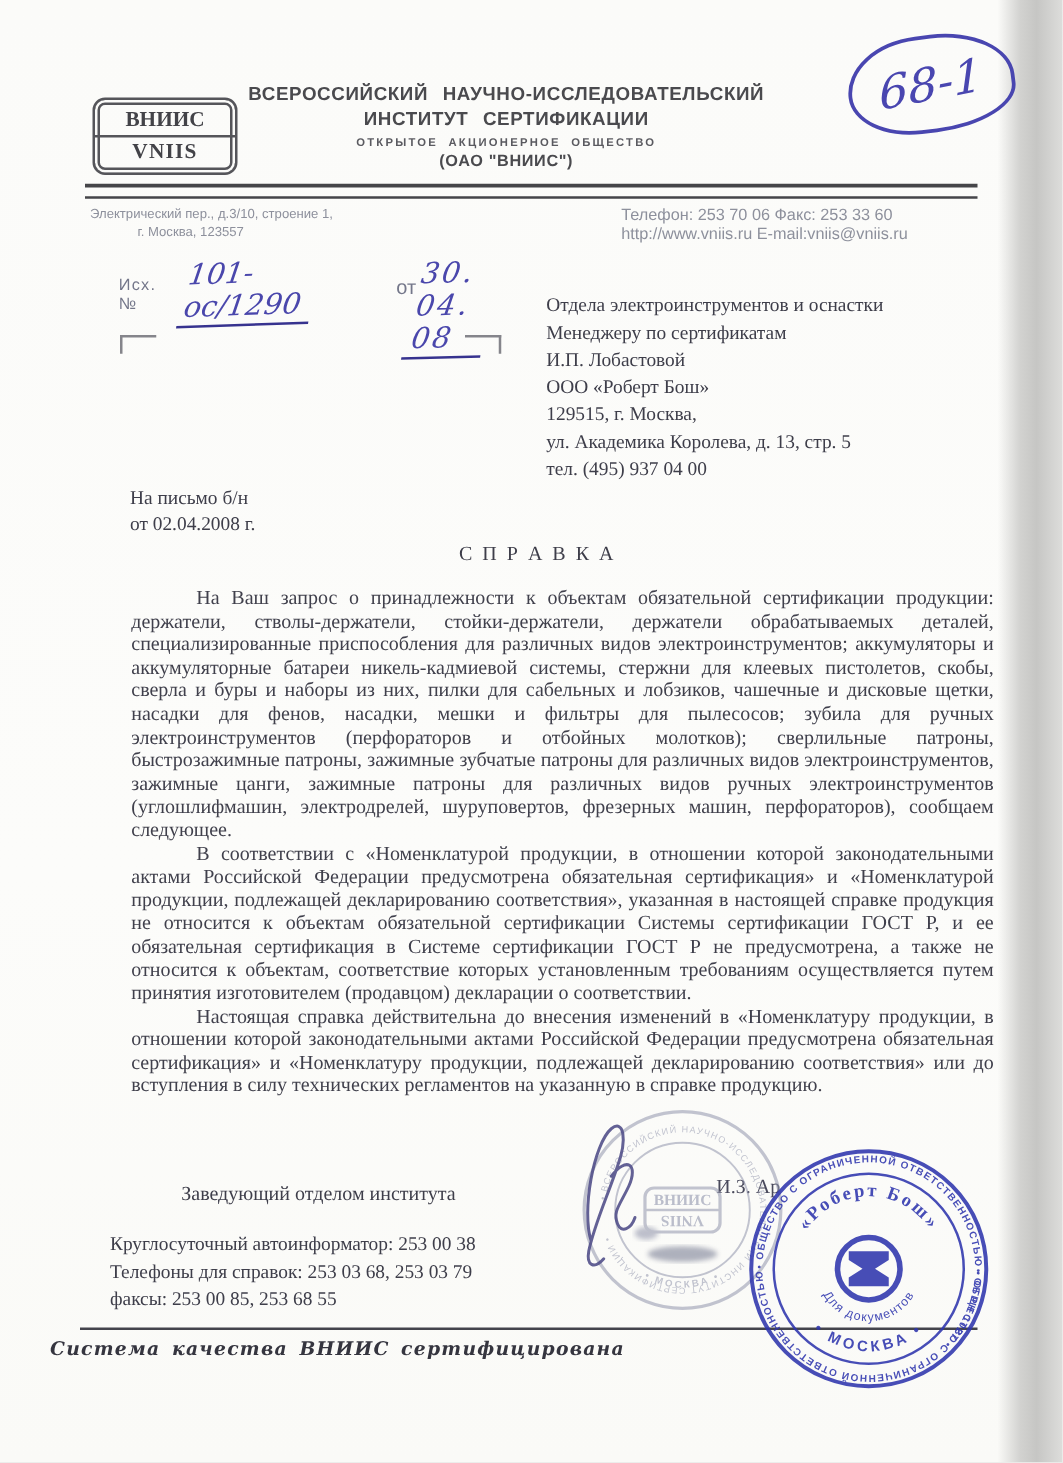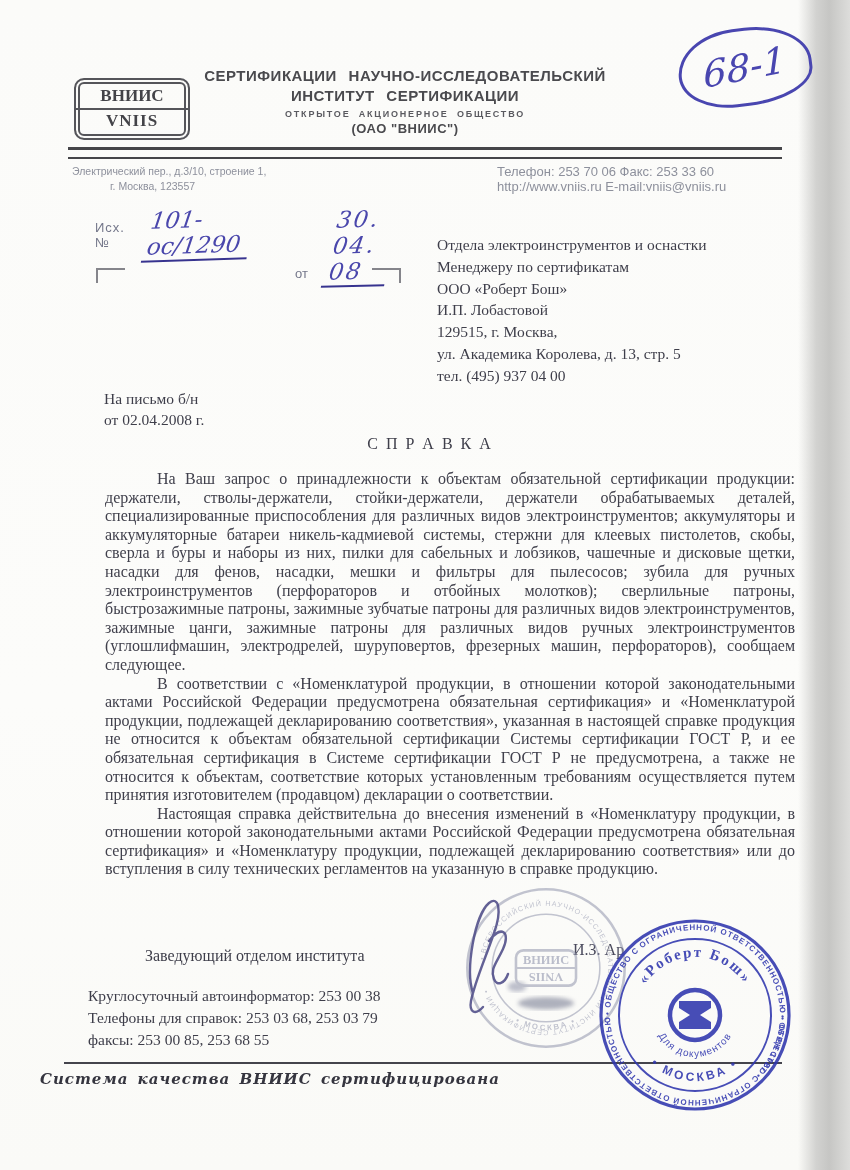--- a/index.html
+++ b/index.html
@@ -35,22 +35,22 @@
   .addr .l2{padding-left:38px;}
   .contacts{position:absolute;left:497px;top:164px;font-family:"Liberation Sans",sans-serif;
         font-size:13px;color:#8d909c;line-height:15px;}
   
   .out-row{position:absolute;left:95px;top:210px;height:40px;}
   .out-label{position:absolute;left:0;top:10px;font-family:"Liberation Sans",sans-serif;
         font-size:13px;letter-spacing:1px;color:#74778a;}
   .hw{font-family:"DejaVu Serif",serif;font-style:italic;color:#4a47ac;}
   .out-num{position:absolute;left:50px;top:-4px;font-size:23px;transform:skewX(-10deg) rotate(-2deg);
         border-bottom:2px solid #37338f;padding:0 8px 1px 4px;}
-  .out-ot{position:absolute;left:200px;top:12px;font-family:"Liberation Sans",sans-serif;
-        font-size:13px;color:#74778a;margin-top:44px;}
+  .out-ot{position:absolute;left:222px;top:12px;font-family:"Liberation Sans",sans-serif;
+        font-size:16px;color:#74778a;}
   .out-date{position:absolute;left:232px;top:-4px;font-size:23px;letter-spacing:2px;
         transform:skewX(-10deg) rotate(-1.5deg);border-bottom:2px solid #37338f;padding:0 14px 1px 6px;}
   
   .mark-l{position:absolute;left:96px;top:268px;width:27px;height:13px;
         border-left:2px solid #85858b;border-top:2px solid #85858b;}
   .mark-r{position:absolute;left:372px;top:268px;width:27px;height:13px;
         border-right:2px solid #85858b;border-top:2px solid #85858b;}
   
   .recipient{position:absolute;left:437px;top:234px;font-size:15.5px;line-height:21.8px;color:#3e3e4a;}
   
@@ -85,21 +85,21 @@
 
   <div class="hand-oval">
     <span>68-1</span>
   </div>
 
   <div class="logo-box">
     <div class="r1">ВНИИС</div>
     <div class="r2">VNIIS</div>
   </div>
   <div class="org-title">
-    <div class="t1">СЕРТИФИКАЦИИ  НАУЧНО-ИССЛЕДОВАТЕЛЬСКИЙ</div>
+    <div class="t1">ВСЕРОССИЙСКИЙ  НАУЧНО-ИССЛЕДОВАТЕЛЬСКИЙ</div>
     <div class="t2">ИНСТИТУТ  СЕРТИФИКАЦИИ</div>
     <div class="t3">ОТКРЫТОЕ  АКЦИОНЕРНОЕ  ОБЩЕСТВО</div>
     <div class="t4">(ОАО "ВНИИС")</div>
   </div>
   <div class="head-rule"></div>
 
   <div class="addr">
     <div class="l1">Электрический пер., д.3/10, строение 1,</div>
     <div class="l2">г. Москва, 123557</div>
   </div>
@@ -114,22 +114,22 @@
     <span class="out-ot">от</span>
     <span class="hw out-date">30. 04. 08</span>
   </div>
 
   <div class="mark-l"></div>
   <div class="mark-r"></div>
 
   <div class="recipient">
     <div>Отдела электроинструментов и оснастки</div>
     <div>Менеджеру по сертификатам</div>
+    <div>И.П. Лобастовой</div>
     <div>ООО «Роберт Бош»</div>
-    <div>И.П. Лобастовой</div>
     <div>129515, г. Москва,</div>
     <div>ул. Академика Королева, д. 13, стр. 5</div>
     <div>тел. (495) 937 04 00</div>
   </div>
 
   <div class="reference">
     <div>На письмо б/н</div>
     <div>от 02.04.2008 г.</div>
   </div>
 

